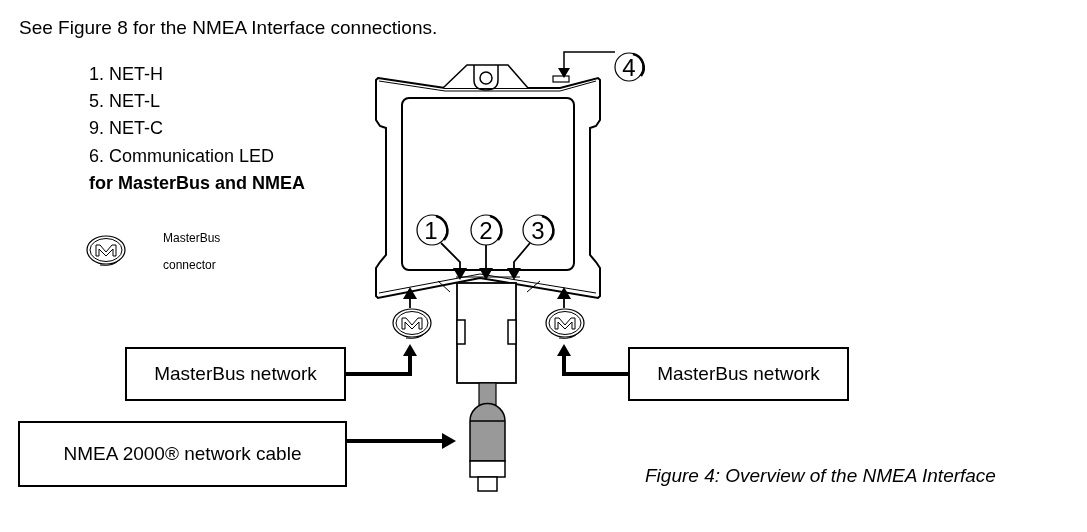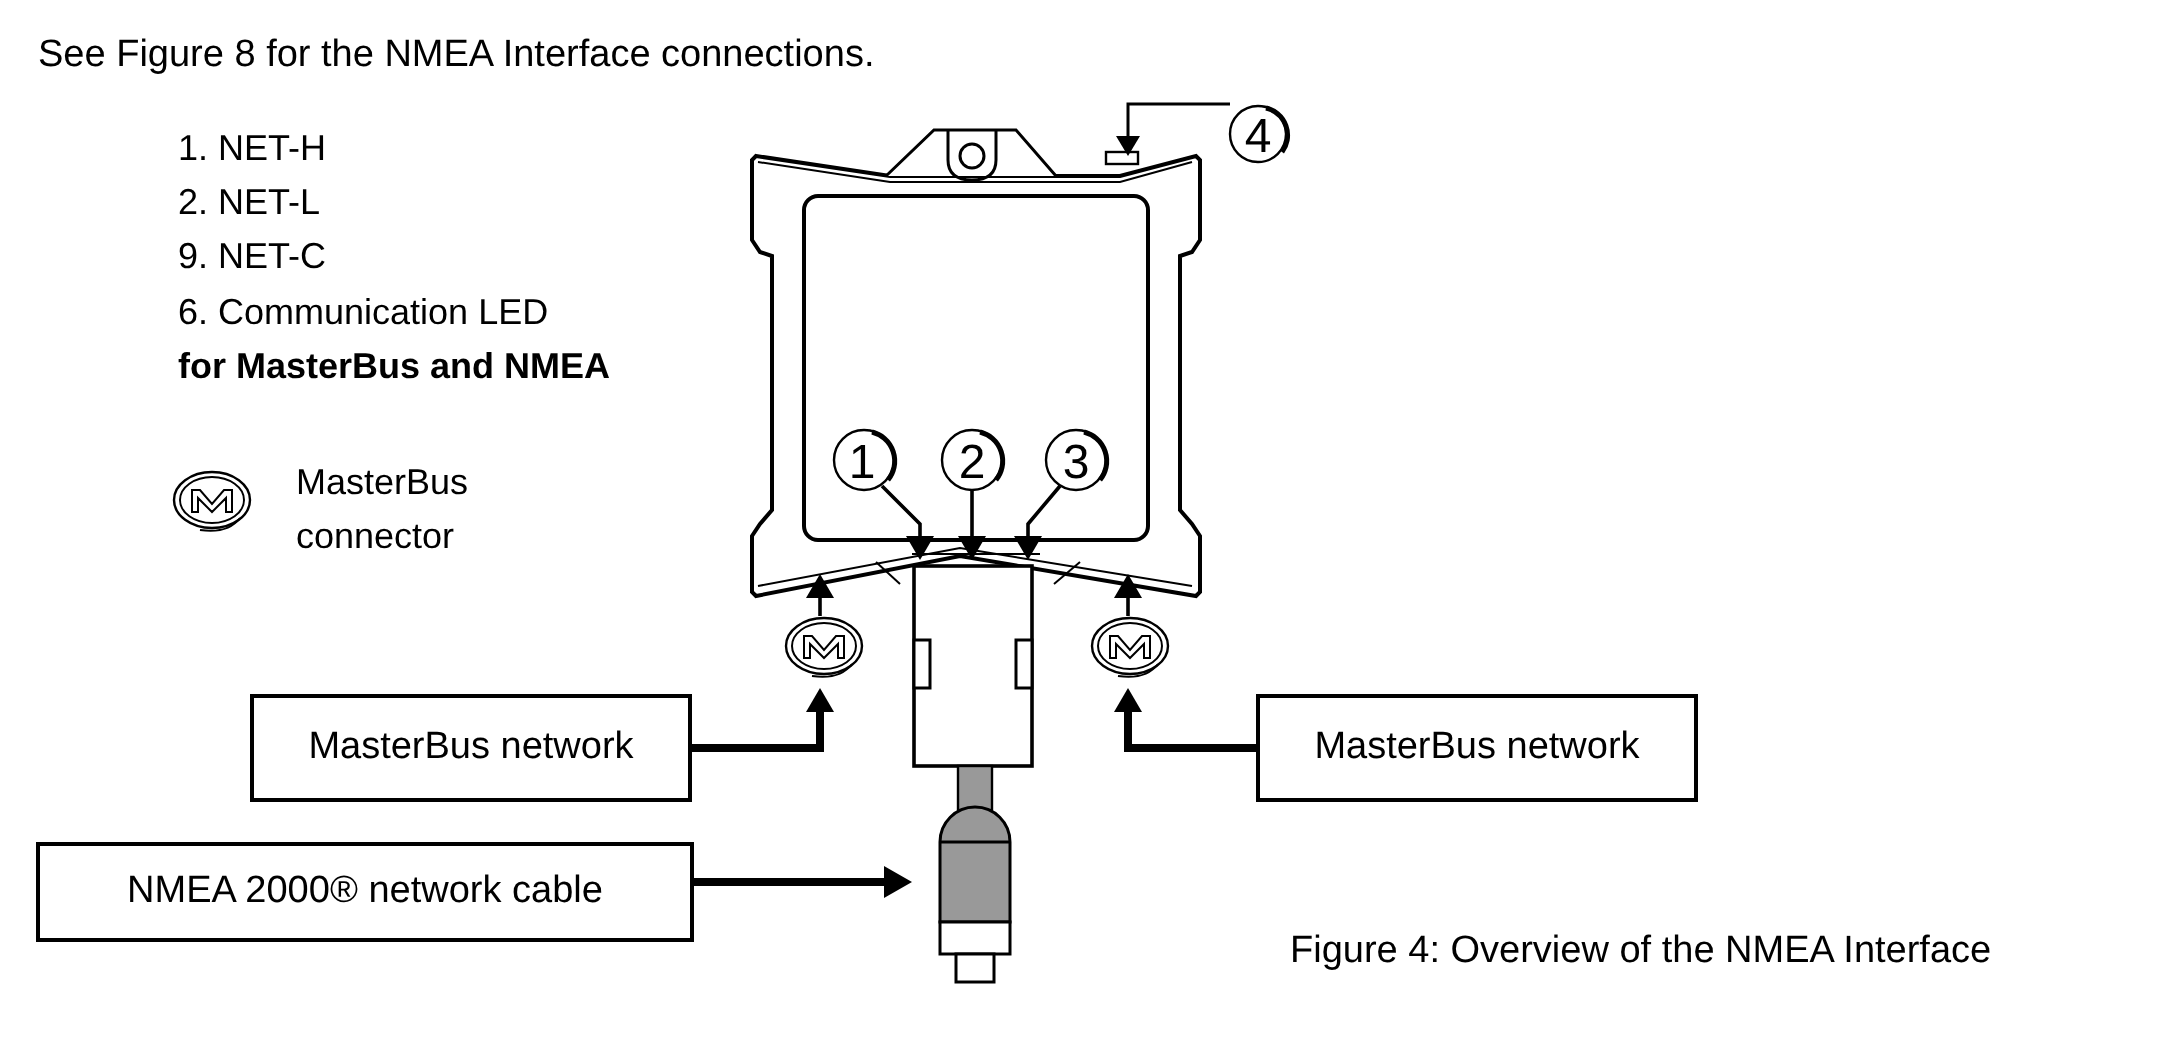--- a/index.html
+++ b/index.html
@@ -2,37 +2,37 @@
 <html><head>
 <meta charset="utf-8">
 <style>
   html, body { margin: 0; padding: 0; background: #ffffff; }
   body { width: 1087px; height: 532px; position: relative; overflow: hidden;
          font-family: "Liberation Sans", sans-serif; color: #000; }
   .txt { position: absolute; white-space: nowrap; font-size: 19px; line-height: 1; }
   #intro { left: 19px; top: 18px; }
   .legend-line { position: absolute; left: 89px; font-size: 18px; white-space: nowrap; }
   #legend-5 { left: 89px; font-weight: bold; }
-  .mb-label { position: absolute; left: 148px; font-size: 18px; white-space: nowrap; }
+  .mb-label { position: absolute; left: 163px; font-size: 12px; white-space: nowrap; }
   .box { position: absolute; border: 2px solid #000; background: #fff; box-sizing: border-box;
          display: flex; align-items: center; justify-content: center; font-size: 19px; white-space: nowrap; text-align: center; }
   #box-mb-left { left: 125px; top: 347px; width: 221px; height: 54px; }
   #box-mb-right { left: 628px; top: 347px; width: 221px; height: 54px; }
-  #box-nmea { left: 18px; top: 421px; width: 329px; height: 50px; }
-  #caption { position: absolute; left: 645px; top: 465px; font-size: 19px; white-space: nowrap; }
+  #box-nmea { left: 18px; top: 421px; width: 329px; height: 66px; }
+  #caption { position: absolute; left: 645px; top: 465px; font-size: 19px; font-style: italic; white-space: nowrap; }
   svg#diagram { position: absolute; left: 0; top: 0; }
   .callout-num { font-family: "Liberation Sans", sans-serif; font-size: 24px; }
 </style>
 </head>
 <body>
 
 <div id="intro" class="txt">See Figure 8 for the NMEA Interface connections.</div>
 
 <div class="legend-line" style="top:64px">1. NET-H</div>
-<div class="legend-line" style="top:91px">2. NET-L</div>
+<div class="legend-line" style="top:91px">5. NET-L</div>
 <div class="legend-line" style="top:118px">9. NET-C</div>
 <div class="legend-line" style="top:146px">6. Communication LED</div>
 <div class="legend-line" style="top:173px;left:89px" id="legend-5">for MasterBus and NMEA</div>
 
 <div class="mb-label" style="top:231px">MasterBus</div>
 <div class="mb-label" style="top:258px">connector</div>
 
 <svg id="diagram" width="1087" height="532" viewBox="0 0 1087 532">
   <defs>
     <marker id="arrowhead" markerWidth="10" markerHeight="10" refX="5" refY="5" orient="auto" markerUnits="userSpaceOnUse">

